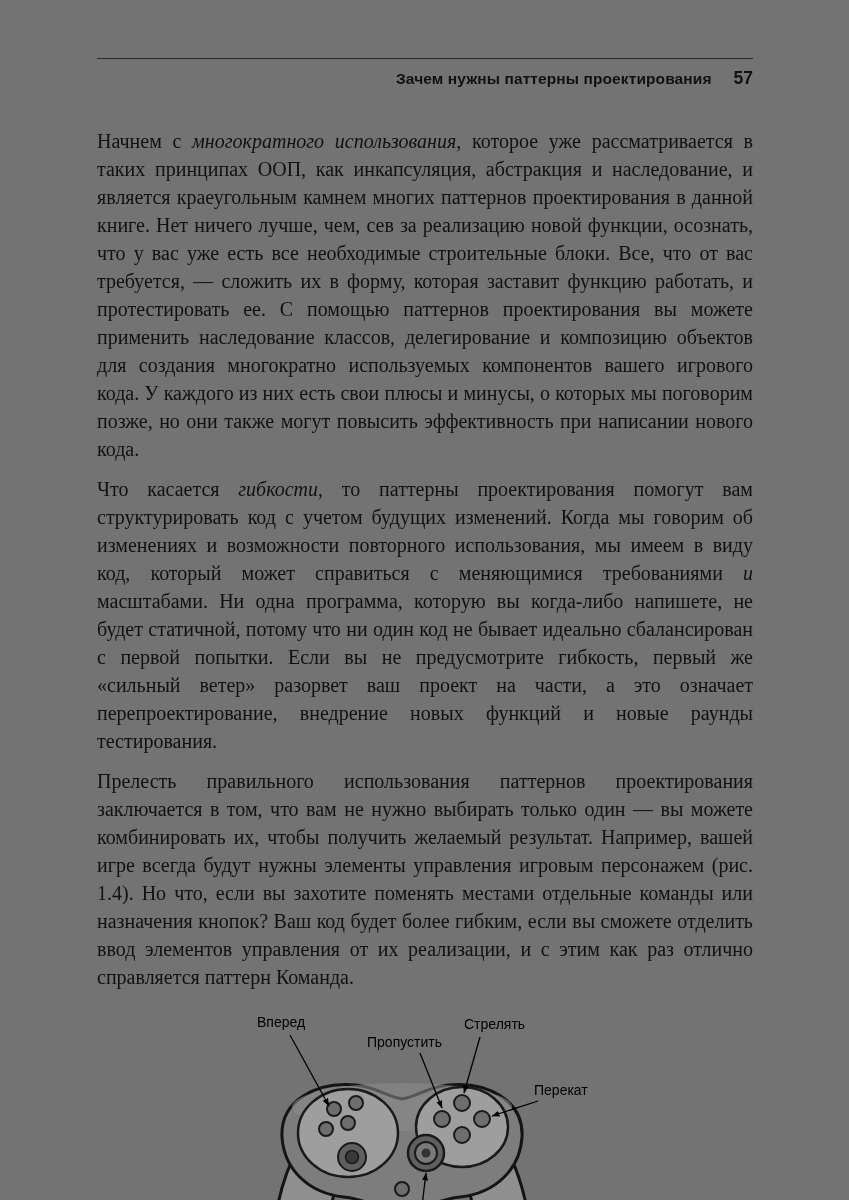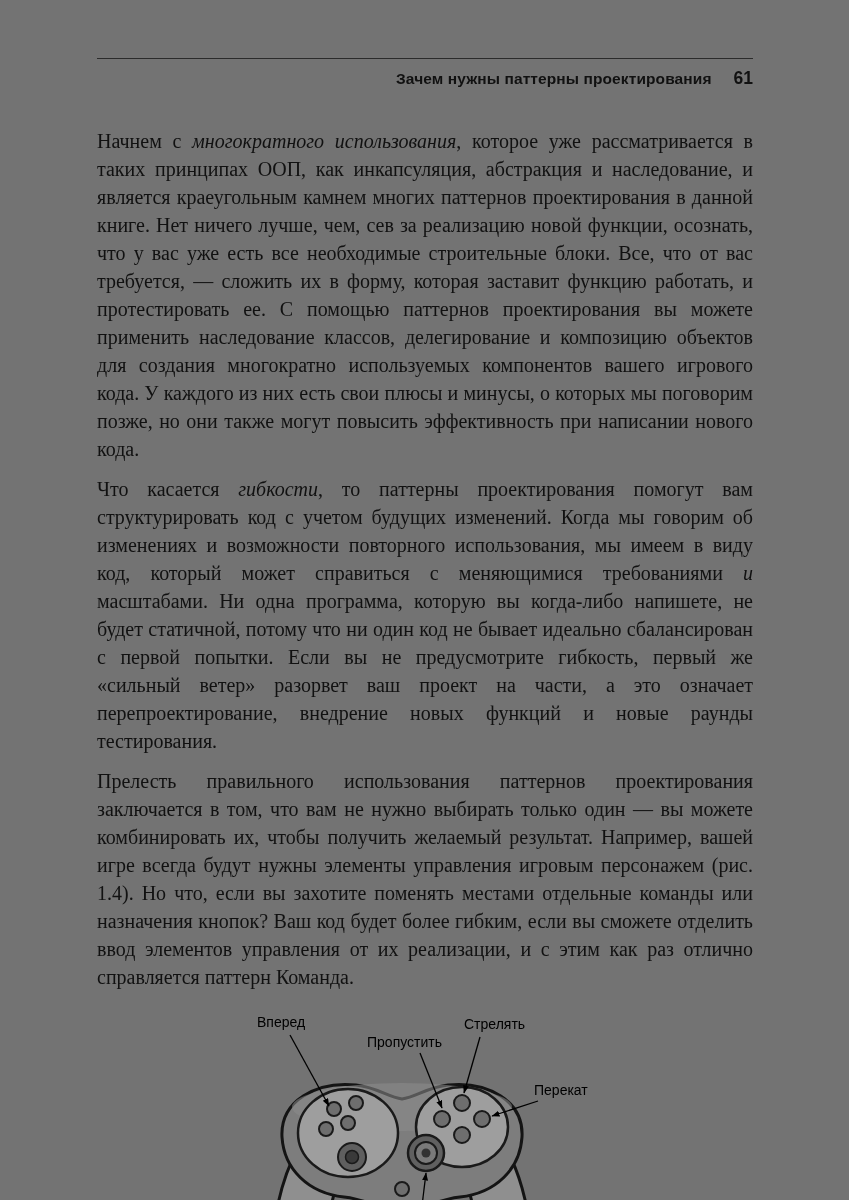--- a/index.html
+++ b/index.html
@@ -74,21 +74,21 @@
 </style>
 </head>
 <body>
 
 <div class="page">
 
   <header class="running-head">
     <hr class="head-rule">
     <div class="head-row">
       <span class="head-title">Зачем нужны паттерны проектирования</span>
-      <span class="head-pagenum">61</span>
+      <span class="head-pagenum">57</span>
     </div>
   </header>
 
   <main class="bodytext">
     <p><span>Начнем с </span><em>многократного использования</em><span>, которое уже рассматривается в таких принципах ООП, как инкапсуляция, абстракция и наследование, и является краеугольным камнем многих паттернов проектирования в данной книге. Нет ничего лучше, чем, сев за реализацию новой функции, осознать, что у вас уже есть все необходимые строительные блоки. Все, что от вас требуется, — сложить их в форму, которая заставит функцию работать, и протестировать ее. С помощью паттернов проектирования вы можете применить наследование классов, делегирование и композицию объектов для создания многократно используемых компонентов вашего игрового кода. У каждого из них есть свои плюсы и минусы, о которых мы поговорим позже, но они также могут повысить эффективность при написании нового кода.</span></p>
 
     <p><span>Что касается </span><em>гибкости</em><span>, то паттерны проектирования помогут вам структурировать код с учетом будущих изменений. Когда мы говорим об изменениях и возможности повторного использования, мы имеем в виду код, который может справиться с меняющимися требованиями </span><em>и</em><span> масштабами. Ни одна программа, которую вы когда-либо напишете, не будет статичной, потому что ни один код не бывает идеально сбалансирован с первой попытки. Если вы не предусмотрите гибкость, первый же «сильный ветер» разорвет ваш проект на части, а это означает перепроектирование, внедрение новых функций и новые раунды тестирования.</span></p>
 
     <p><span>Прелесть правильного использования паттернов проектирования заключается в том, что вам не нужно выбирать только один — вы можете комбинировать их, чтобы получить желаемый результат. Например, вашей игре всегда будут нужны элементы управления игровым персонажем (рис. 1.4). Но что, если вы захотите поменять местами отдельные команды или назначения кнопок? Ваш код будет более гибким, если вы сможете отделить ввод элементов управления от их реализации, и с этим как раз отлично справляется паттерн Команда.</span></p>
   </main>

